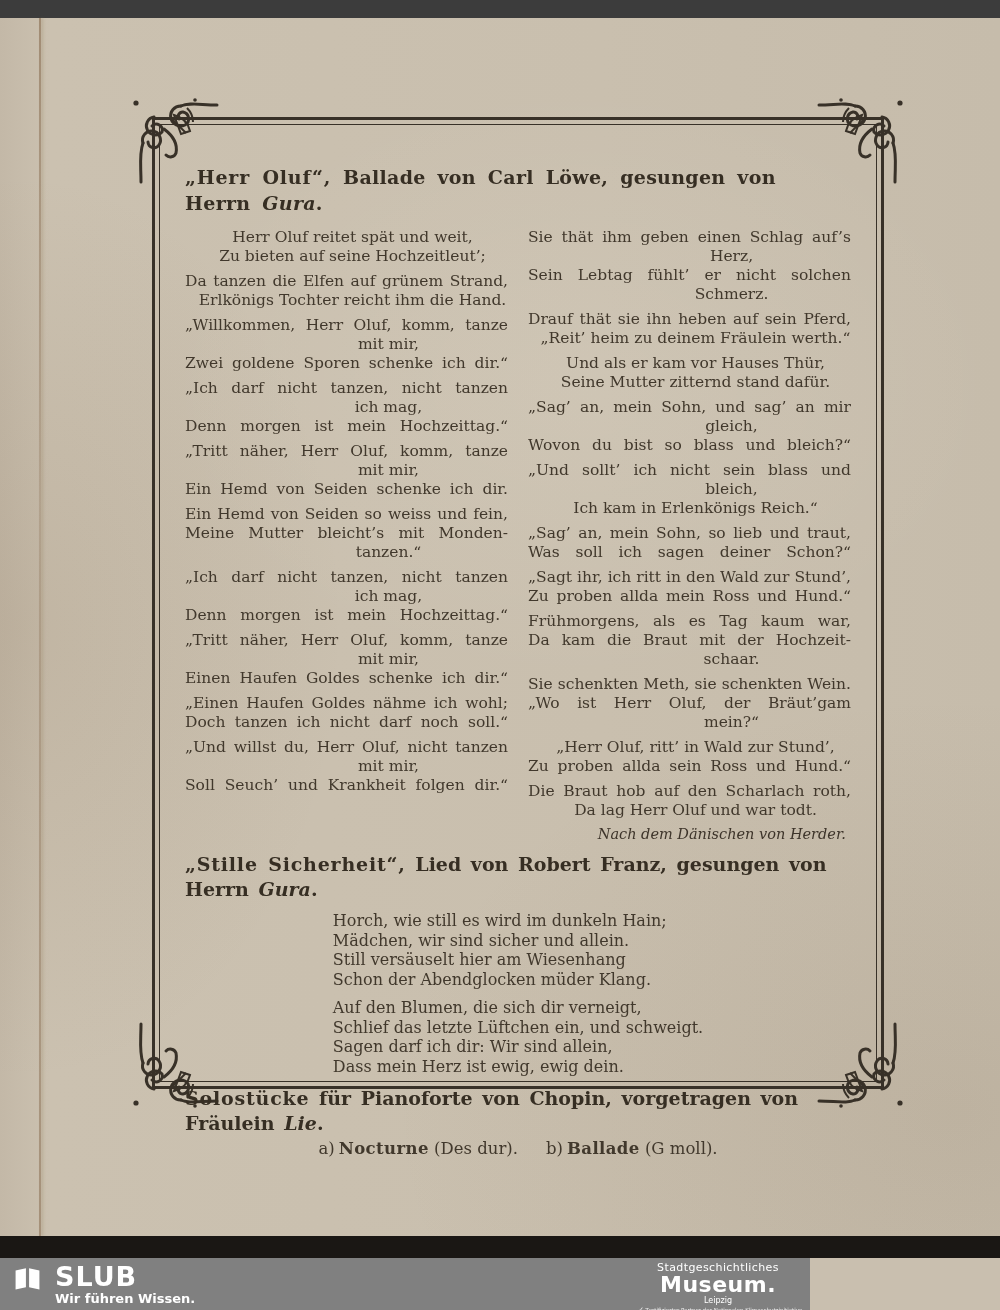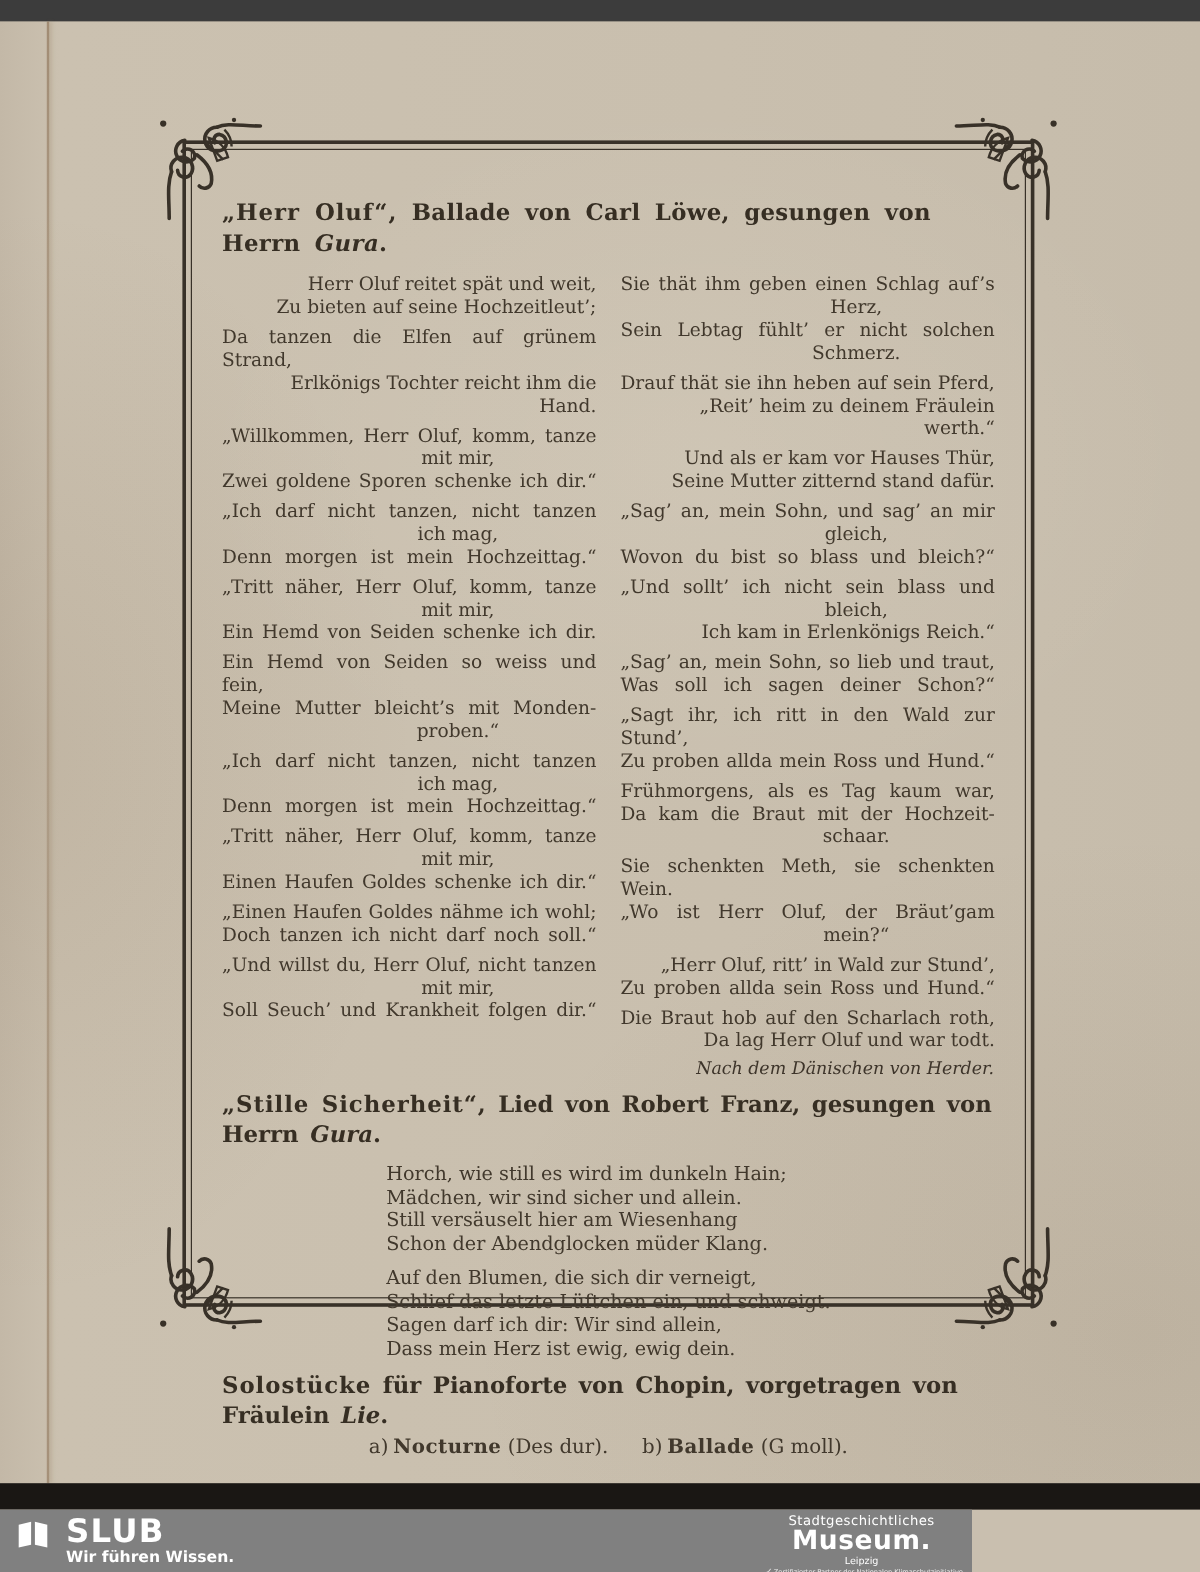--- a/index.html
+++ b/index.html
@@ -20,40 +20,40 @@
       radial-gradient(800px 600px at 95% 90%, rgba(110,88,62,0.10), rgba(110,88,62,0) 70%),
       radial-gradient(500px 700px at 2% 50%, rgba(120,95,66,0.12), rgba(120,95,66,0) 65%),
       linear-gradient(90deg,#c3b8a7 0,#cbc1b0 5%,#c9bfae 60%,#c6bcab 100%);
   }
   .crease{position:absolute;left:39px;top:0;width:2px;height:100%;
     background:linear-gradient(180deg, rgba(128,98,68,0.55), rgba(128,98,68,0.25) 40%, rgba(128,98,68,0.5));
     box-shadow:2px 0 3px rgba(150,125,95,0.35);}
 
   
   .frame{position:absolute;left:152px;top:99px;width:704px;height:966px;
-         border:3px solid #383128;}
+         border:3px solid #383128;padding-left:22px;}
   .frame-inner{position:absolute;inset:4px;border:1px solid #383128;pointer-events:none;}
   .corner{position:absolute;width:92px;height:92px;}
   .corner.tl{left:-26px;top:-26px;}
   .corner.tr{right:-26px;top:-26px;transform:scaleX(-1);}
   .corner.bl{left:-26px;bottom:-26px;transform:scaleY(-1);}
   .corner.br{right:-26px;bottom:-26px;transform:scale(-1,-1);}
 
   
   .content{position:absolute;inset:0;padding:44px 30px 0 30px;color:#41382c;}
   .heading{font-size:19px;line-height:26px;margin:0 0 12px 0;word-spacing:5px;
            letter-spacing:0.3px;color:#362e23;}
   .heading .b{font-weight:700;letter-spacing:0.8px;}
   .heading .i{font-style:italic;}
   .cols{display:flex;gap:20px;}
   .col{flex:1;min-width:0;}
   .stanza{margin:0 0 6px 0;}
   .line{font-size:15.5px;line-height:19px;white-space:normal;}
   .line.j{text-align:justify;text-align-last:justify;}
-  .line.p{text-align:right;margin-left:12px;}
+  .line.p{text-align:center;margin-left:12px;}
   .line.w{text-align:center;padding-left:26%;}
   .attribution{font-style:italic;font-size:14.5px;text-align:center;
                padding-left:20%;margin-top:4px;color:#3d342a;}
 
   .heading2{font-size:19px;line-height:25px;margin:10px 0 0 0;word-spacing:3px;color:#362e23;}
   .heading2 .b{font-weight:700;letter-spacing:0.8px;}
   .heading2 .i{font-style:italic;}
   .stille-block{width:-moz-fit-content;width:fit-content;margin:9px auto 0 auto;text-align:left;}
   .stille-stanza{margin-bottom:9px;}
   .stille-line{font-size:16px;line-height:19.5px;}
@@ -148,21 +148,21 @@
                 <div class="line j">Denn morgen ist mein Hochzeittag.“</div>
               </div>
               <div class="stanza">
                 <div class="line j">„Tritt näher, Herr Oluf, komm, tanze</div>
                 <div class="line w">mit mir,</div>
                 <div class="line j">Ein Hemd von Seiden schenke ich dir.</div>
               </div>
               <div class="stanza">
                 <div class="line j">Ein Hemd von Seiden so weiss und fein,</div>
                 <div class="line j">Meine Mutter bleicht’s mit Monden-</div>
-                <div class="line w">proben.“</div>
+                <div class="line w">tanzen.“</div>
               </div>
               <div class="stanza">
                 <div class="line j">„Ich darf nicht tanzen, nicht tanzen</div>
                 <div class="line w">ich mag,</div>
                 <div class="line j">Denn morgen ist mein Hochzeittag.“</div>
               </div>
               <div class="stanza">
                 <div class="line j">„Tritt näher, Herr Oluf, komm, tanze</div>
                 <div class="line w">mit mir,</div>
                 <div class="line j">Einen Haufen Goldes schenke ich dir.“</div>

